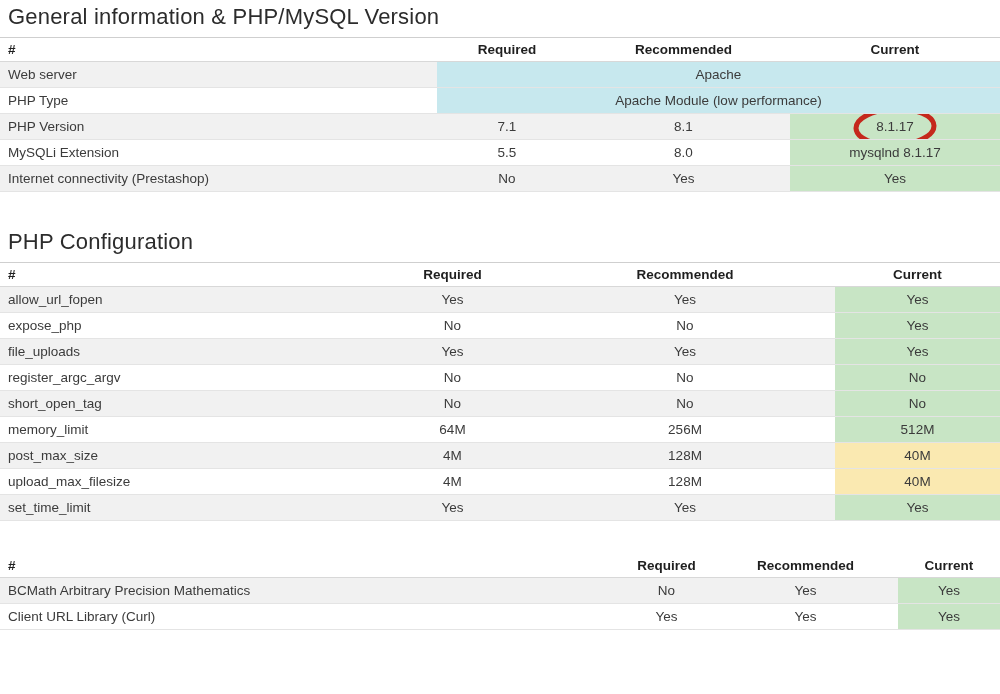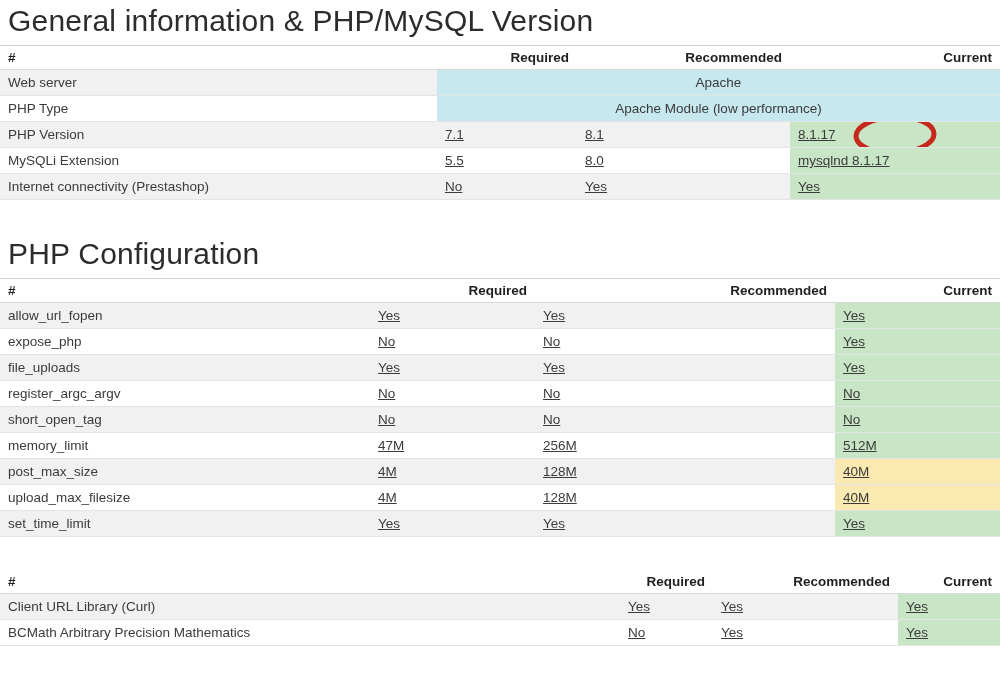--- a/index.html
+++ b/index.html
@@ -15,37 +15,37 @@
   html,body{margin:0;padding:0;background:#fff;}
   body{
     width:1000px;height:694px;overflow:hidden;
     font-family:"Liberation Sans","DejaVu Sans",sans-serif;
     color:var(--text);
   }
   .section{margin:0;}
   .section + .section{margin-top:33px;}
   .heading-wrap{border-bottom:1px solid #cfcfcf;}
   h1{
-    font-size:30px;font-weight:400;color:#2c2c2c;
+    font-size:22px;font-weight:400;color:#2c2c2c;
     margin:0;padding:4px 8px 7px 8px;letter-spacing:0.2px;
   }
   table.rpt{
     width:100%;border-collapse:collapse;table-layout:fixed;
     font-size:13.5px;color:var(--text);
   }
   table.rpt th{
-    font-weight:bold;color:#1f1f1f;text-align:right;
+    font-weight:bold;color:#1f1f1f;text-align:center;
     padding:4px 8px;border-bottom:1px solid #d8d8d8;
   }
   table.rpt th.col-label{text-align:left;}
   table.rpt td{
     padding:5px 8px;border-bottom:1px solid var(--border);
     white-space:nowrap;overflow:hidden;
   }
-  table.rpt td.center{text-align:left;text-decoration:underline;}
+  table.rpt td.center{text-align:center;}
   tbody tr:nth-child(odd){background:var(--stripe);}
   td.status-ok{background:var(--green);}
   td.status-warn{background:var(--yellow);}
   td.status-info{background:var(--blue);text-align:center;}
   td.annotated{position:relative;overflow:visible;}
   .circle-annot{
     position:absolute;left:50%;top:50%;
     width:92px;height:48px;margin-left:-46px;margin-top:-24px;
     pointer-events:none;
   }
@@ -153,21 +153,21 @@
         <td class="center status-ok">No</td>
       </tr>
       <tr>
         <td>short_open_tag</td>
         <td class="center">No</td>
         <td class="center">No</td>
         <td class="center status-ok">No</td>
       </tr>
       <tr>
         <td>memory_limit</td>
-        <td class="center">47M</td>
+        <td class="center">64M</td>
         <td class="center">256M</td>
         <td class="center status-ok">512M</td>
       </tr>
       <tr>
         <td>post_max_size</td>
         <td class="center">4M</td>
         <td class="center">128M</td>
         <td class="center status-warn">40M</td>
       </tr>
       <tr>
@@ -197,26 +197,26 @@
     <thead>
       <tr>
         <th class="col-label">#</th>
         <th>Required</th>
         <th>Recommended</th>
         <th>Current</th>
       </tr>
     </thead>
     <tbody>
       <tr>
+        <td>BCMath Arbitrary Precision Mathematics</td>
+        <td class="center">No</td>
+        <td class="center">Yes</td>
+        <td class="center status-ok">Yes</td>
+      </tr>
+      <tr>
         <td>Client URL Library (Curl)</td>
         <td class="center">Yes</td>
-        <td class="center">Yes</td>
-        <td class="center status-ok">Yes</td>
-      </tr>
-      <tr>
-        <td>BCMath Arbitrary Precision Mathematics</td>
-        <td class="center">No</td>
         <td class="center">Yes</td>
         <td class="center status-ok">Yes</td>
       </tr>
     </tbody>
   </table>
 </div>
 
 </body></html>

